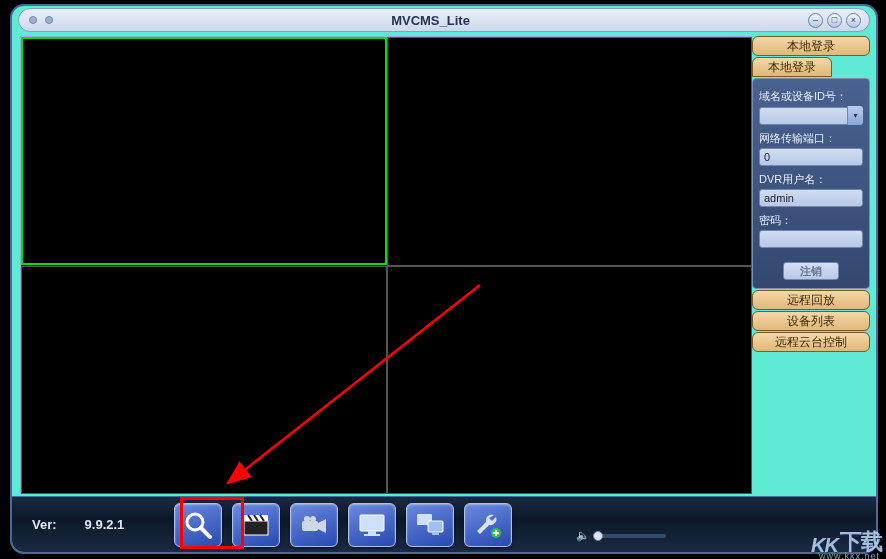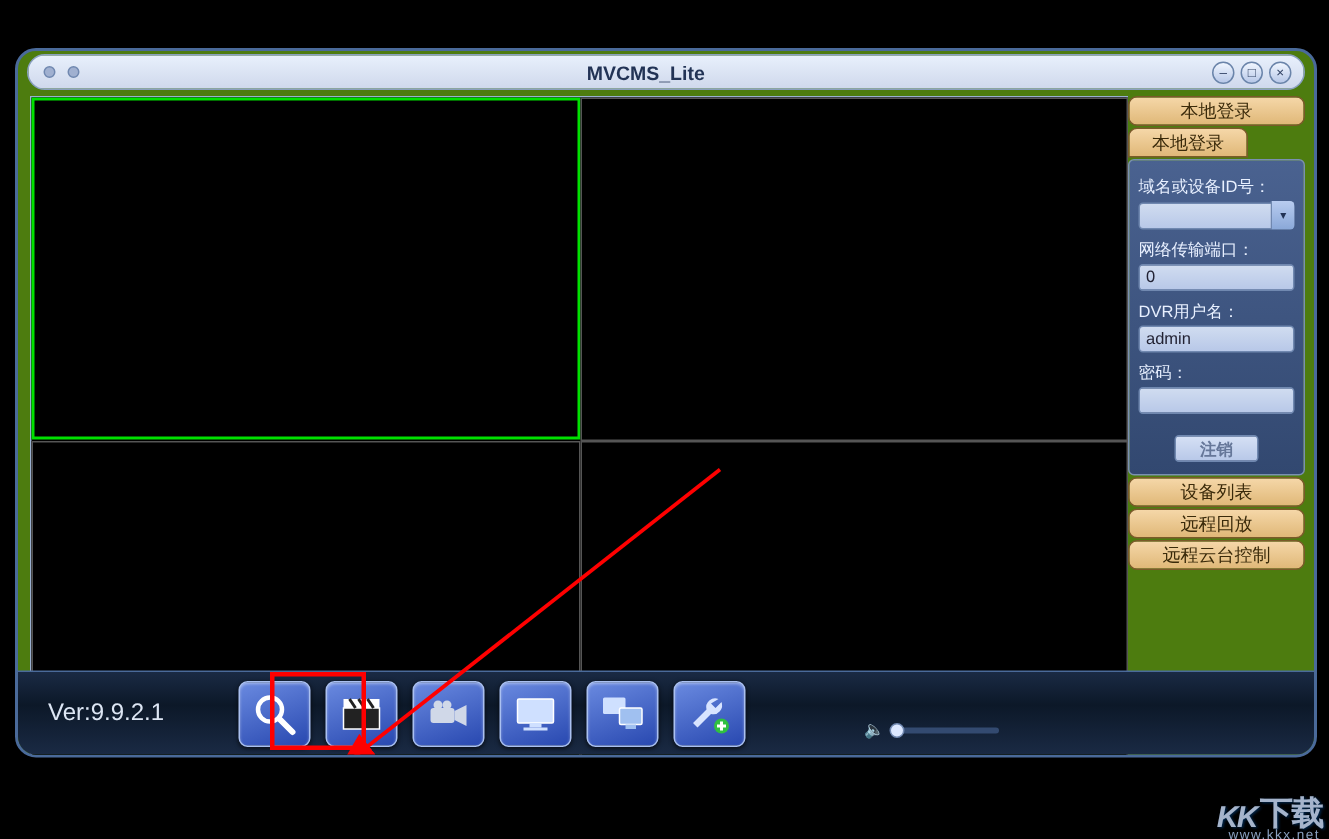--- a/index.html
+++ b/index.html
@@ -1,26 +1,25 @@
 <!DOCTYPE html>
 <html><head>
 <meta charset="utf-8">
 <style>
   * { box-sizing: border-box; margin: 0; padding: 0; }
   html, body { width: 886px; height: 559px; background: #000; font-family: "Microsoft YaHei", Arial, sans-serif; overflow: hidden; }
   
   .window {
     position: absolute;
     left: 10px; top: 4px;
-    width: 868px; height: 473px;
-    background: #4d7c0f;
+    width: 868px; height: 550px;
+    background: #5eead4;
     border-radius: 14px;
     border: 2px solid #4a6a9a;
     overflow: hidden;
-    margin-top: 28px;
   }
   
   
   .titlebar {
     position: absolute;
     left: 6px; right: 6px; top: 2px;
     height: 24px;
     background: linear-gradient(#e8f0fc, #cfd8ec);
     border: 1px solid #8aa0c0;
     border-radius: 12px;
@@ -115,21 +114,21 @@
   }
   
   
   .toolbar {
     position: absolute;
     left: 0; right: 0; bottom: 0; height: 56px;
     background: linear-gradient(#1a2a44,#0c1828 40%,#1a2a44);
     border-top: 1px solid #4a6a9a;
     display: flex; align-items: center;
   }
-  .ver { color: #dde6f4; font-size: 16px; font-weight: normal; margin-left: 20px; display:flex; }
+  .ver { color: #dde6f4; font-size: 13px; font-weight: bold; margin-left: 20px; display:flex;gap:28px; }
   .tool-buttons { display:flex; gap:10px; margin-left:50px; align-items:center; }
   .tbbtn {
     width: 48px; height: 44px;
     background: linear-gradient(160deg,#6a8ae0,#2848b0);
     border: 1px solid #aac0f0;
     border-radius: 6px;
     display:flex; align-items:center; justify-content:center;
     cursor: pointer;
     box-shadow: inset 0 1px 2px rgba(255,255,255,0.4), 0 1px 3px rgba(0,0,0,0.6);
   }
@@ -200,22 +199,22 @@
 
       <div class="flabel">DVR用户名：</div>
       <input class="finput" value="admin" style="">
 
       <div class="flabel">密码：</div>
       <input type="password" class="finput" value="" style="">
 
       <div class="logout-btn">注销</div>
     </div>
 
+    <div class="pbtn">远程回放</div>
     <div class="pbtn">设备列表</div>
-    <div class="pbtn">远程回放</div>
     <div class="pbtn">远程云台控制</div>
   </div>
 
   <div class="toolbar">
     <div class="ver">
       <span>Ver: </span>
         <span>9.9.2.1</span>
     </div>
     <div class="tool-buttons">
       <div class="tbbtn">

